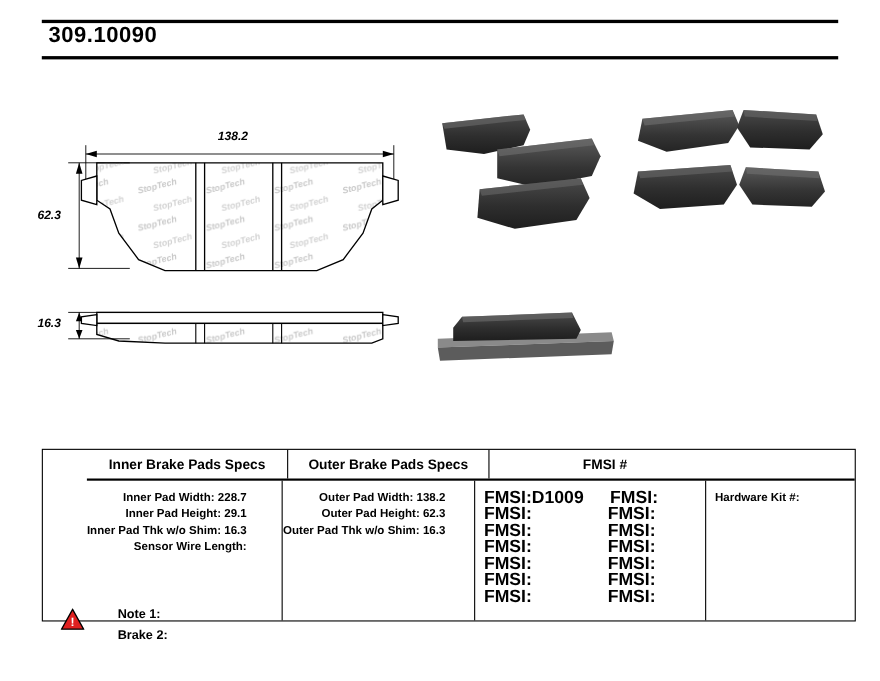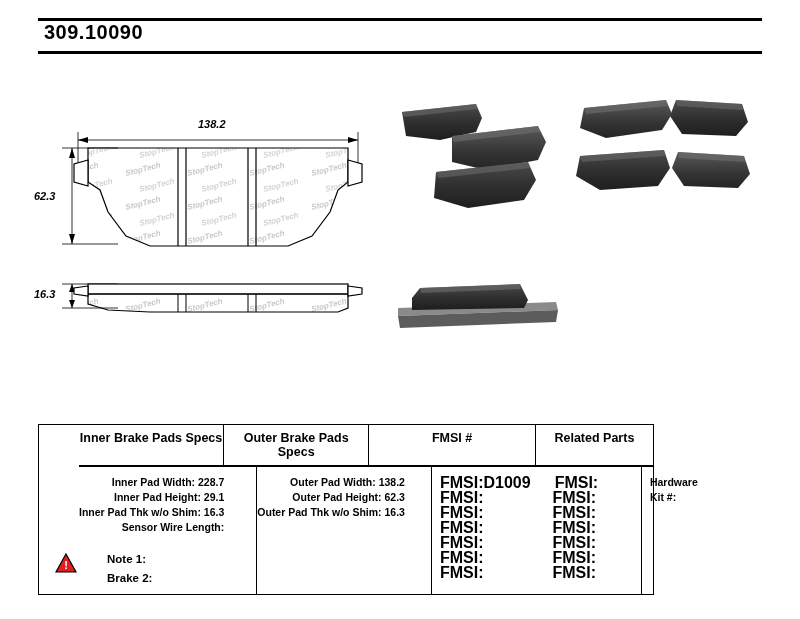--- a/index.html
+++ b/index.html
@@ -56,22 +56,22 @@
     position: absolute;
     font-size: 11px;
     font-weight: bold;
     color: #000;
   }
 
   
   .spec-table {
     position: absolute;
     left: 38px;
-    top: 424px;
-    width: 616px;
+    top: 408px;
+    width: 740px;
     border: 1px solid #000;
     box-sizing: border-box;
     padding-left: 40px;
   }
   .spec-head {
     display: flex;
     border-bottom: 2px solid #000;
   }
   .spec-body {
     display: flex;
@@ -258,21 +258,20 @@
   <div class="dim-label" style="left:34px; top:130px;">62.3</div>
   <div class="dim-label" style="left:34px; top:228px;">16.3</div>
 </div>
 
 <div class="spec-table">
 
   <div class="spec-head">
     <div class="col c1">Inner Brake Pads Specs</div>
     <div class="col c2">Outer Brake Pads Specs</div>
     <div class="col c3">FMSI #</div>
-    <div class="col c4">Related Parts</div>
   </div>
 
   <div class="spec-body">
 
     <div class="col c1">
       <div class="row-line right-al">Inner Pad Width: 228.7</div>
       <div class="row-line right-al">Inner Pad Height: 29.1</div>
       <div class="row-line right-al">Inner Pad Thk w/o Shim: 16.3</div>
       <div class="row-line right-al">Sensor Wire Length:</div>
     </div>

